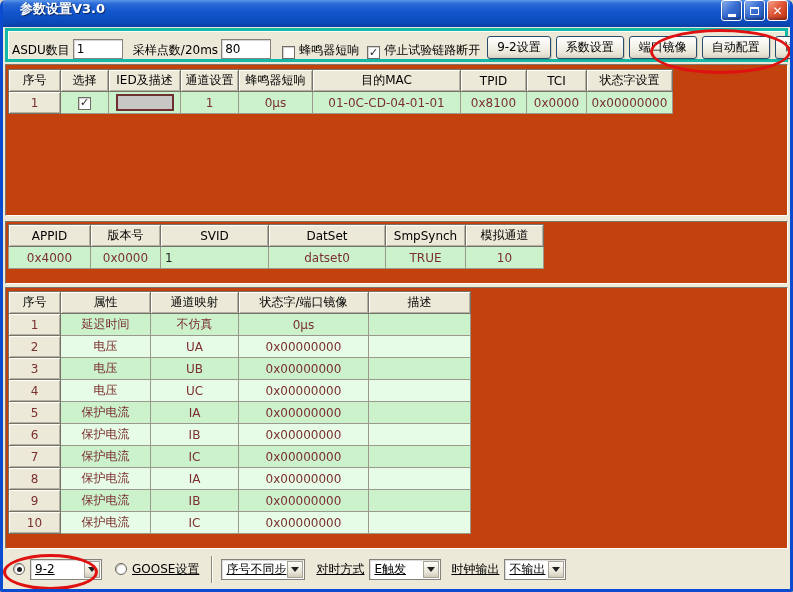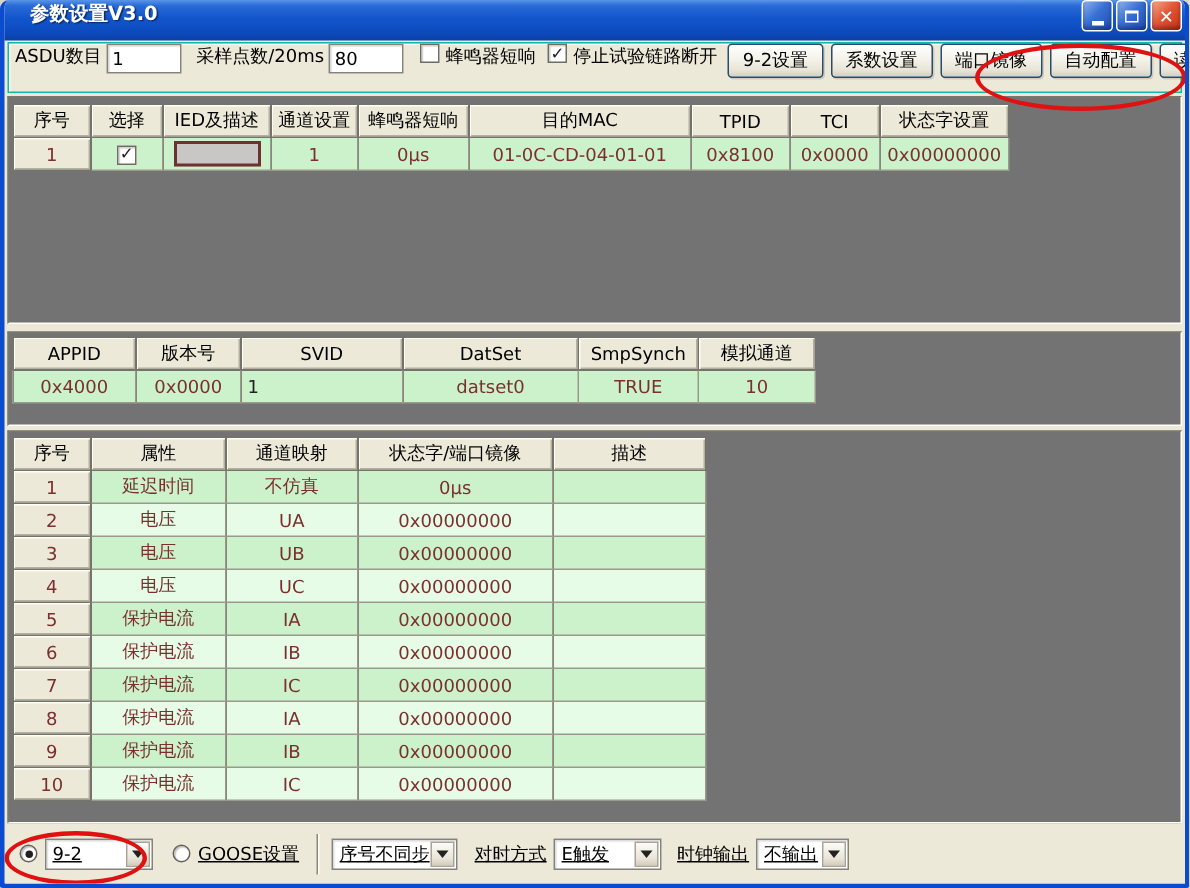--- a/index.html
+++ b/index.html
@@ -29,22 +29,22 @@
     box-shadow:inset 0 -2px 3px rgba(0,0,30,.35);
   }
   .cap-btn.close{ background:linear-gradient(135deg,#f4a88e 0%,#e2573a 45%,#c2320f 100%); }
   .ico-min{ width:8px; height:3px; background:#fff; margin-top:10px; }
   .ico-max{ width:9px; height:8px; border:1px solid #fff; border-top-width:2px; }
   .ico-close{ color:#fff; font-weight:bold; font-size:12px; line-height:1; }
 
   
   .toolbar{
     position:absolute; left:2px; right:2px; top:28px; height:34px;
-    border:1px solid #14b8a6; box-shadow:inset 1px 1px 0 #fffef5;
-    display:flex; align-items:flex-start; padding:0 4px;
+    border:3px solid #14b8a6; box-shadow:inset 1px 1px 0 #fffef5;
+    display:flex; align-items:flex-end; padding:0 4px;
   }
   .tb-label{ white-space:nowrap; }
   .tb-input{
     width:50px; height:20px; margin-left:3px;
     border:1px solid #84827a; background:#fff;
     box-shadow:inset 1px 1px 1px rgba(0,0,0,.18);
     font:12px "DejaVu Sans",sans-serif; padding:0 3px;
   }
   .chk{
     width:13px; height:13px; background:#fff; border:1px solid #6e6c64;
@@ -58,21 +58,21 @@
     border:1px solid #274d6e; border-radius:3px;
     background:linear-gradient(180deg,#ffffff 0%,#f4f2ea 45%,#e8e4d6 80%,#d6cfc0 100%);
     font:12px "DejaVu Sans",sans-serif; cursor:pointer;
     box-shadow:1px 1px 0 rgba(0,0,0,.12);
   }
   .xp-btn.focused{ box-shadow:inset 0 0 0 1px #7da2ce, 1px 1px 0 rgba(0,0,0,.12); }
 
   
   .panel{
     position:absolute; left:2px; right:2px;
-    background:#737373;
+    background:#c2410c;
     border:1px solid; border-color:#7a786c #fffef7 #fffef7 #7a786c;
   }
   #panel-sv   { top:64px;  height:152px; }
   #panel-appid{ top:221px; height:63px;  }
   #panel-ch   { top:287px; height:262px; }
 
   table.grid{ border-collapse:collapse; table-layout:fixed; margin:4px 0 0 2px; }
   .grid th{
     height:22px; background:#ece9d8; font-weight:normal; color:#000;
     border:1px solid #75736a;

